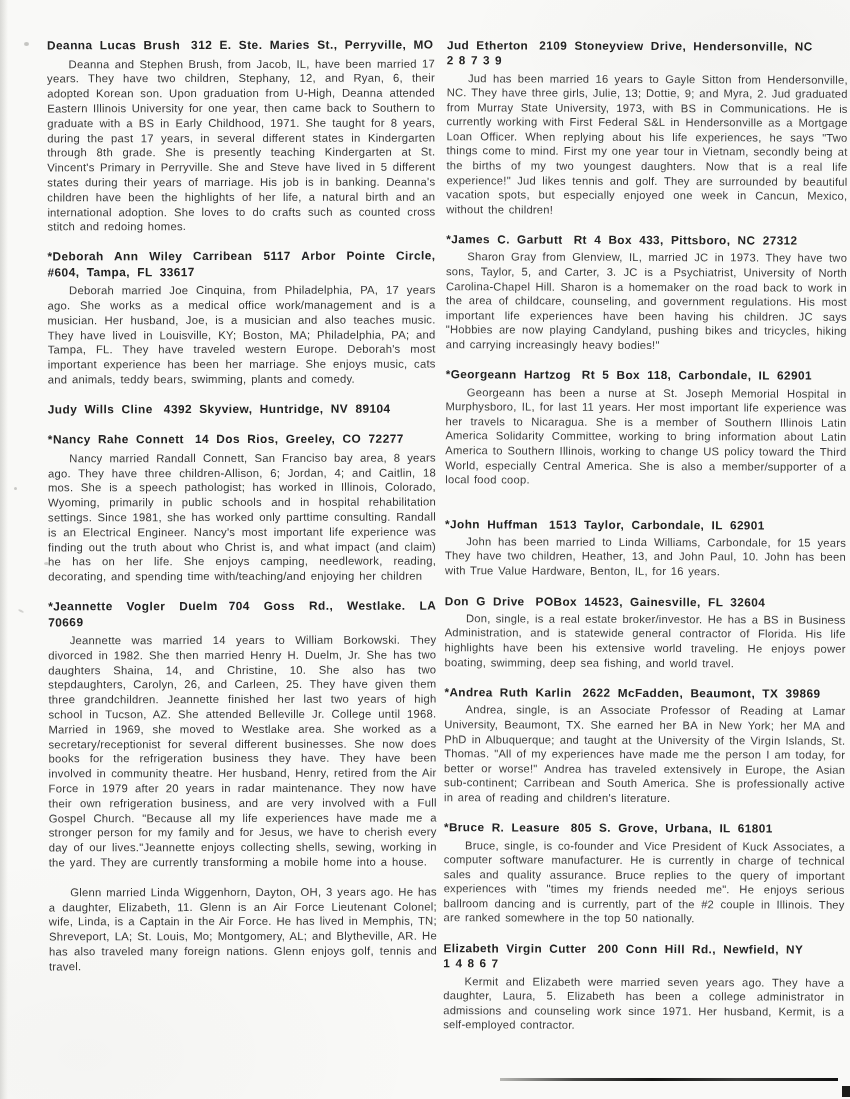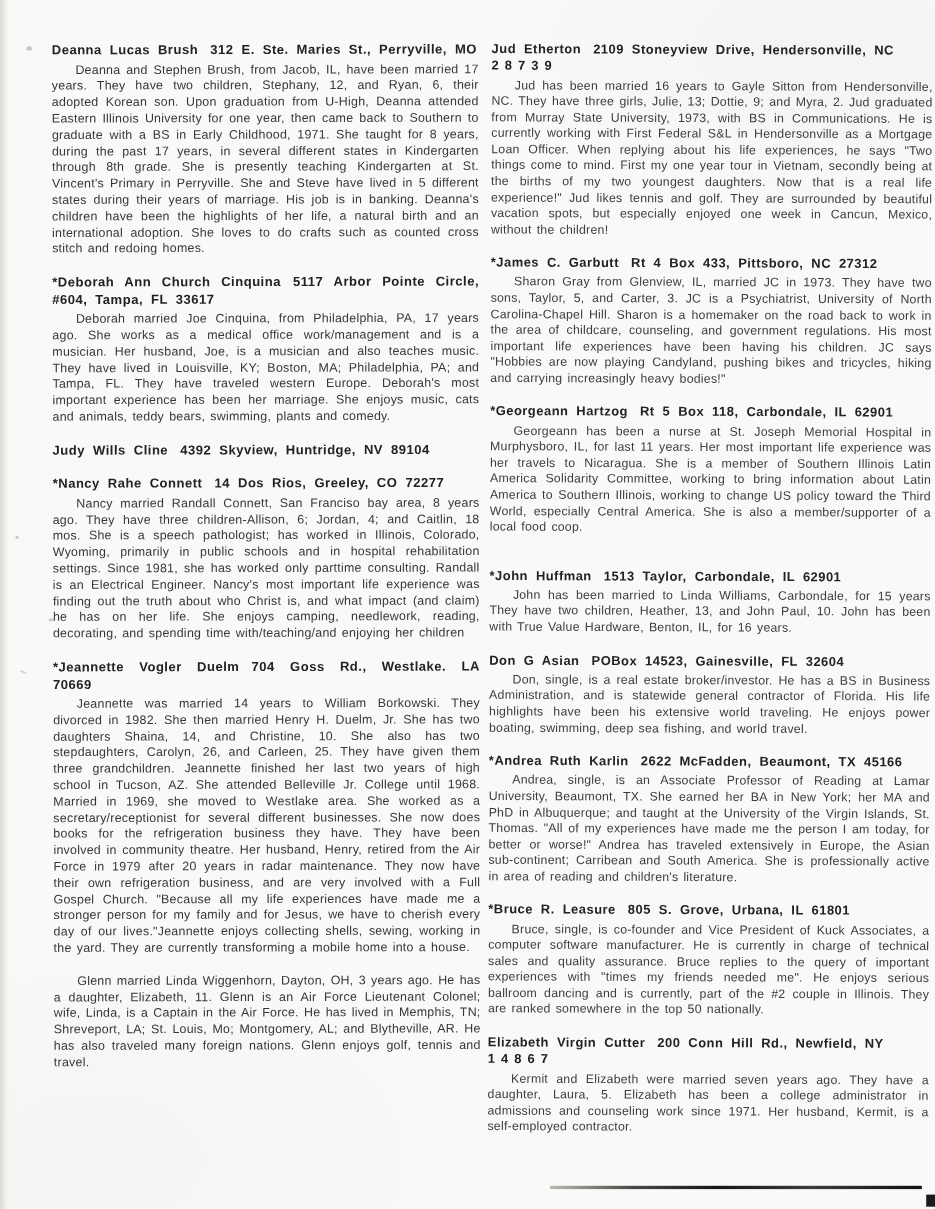--- a/index.html
+++ b/index.html
@@ -89,21 +89,21 @@
   <div class="edge-strip"></div>
 
   <div class="cols">
     <div class="col col-left">
   <section class="entry">
     <h3 class="ehead"><span class="ename">Deanna Lucas Brush</span><span class="eaddr">312 E. Ste. Maries St., Perryville, MO</span></h3>
     <p class="ebody">Deanna and Stephen Brush, from Jacob, IL, have been married 17 years. They have two children, Stephany, 12, and Ryan, 6, their adopted Korean son. Upon graduation from U-High, Deanna attended Eastern Illinois University for one year, then came back to Southern to graduate with a BS in Early Childhood, 1971. She taught for 8 years, during the past 17 years, in several different states in Kindergarten through 8th grade. She is presently teaching Kindergarten at St. Vincent's Primary in Perryville. She and Steve have lived in 5 different states during their years of marriage. His job is in banking. Deanna's children have been the highlights of her life, a natural birth and an international adoption. She loves to do crafts such as counted cross stitch and redoing homes.</p>
   </section>
 
   <section class="entry">
-    <h3 class="ehead"><span class="ename">*Deborah Ann Church Cinquina</span><span class="eaddr">5117 Arbor Pointe Circle, #604, Tampa, FL 33617</span></h3>
+    <h3 class="ehead"><span class="ename">*Deborah Ann Wiley Carribean</span><span class="eaddr">5117 Arbor Pointe Circle, #604, Tampa, FL 33617</span></h3>
     <p class="ebody">Deborah married Joe Cinquina, from Philadelphia, PA, 17 years ago. She works as a medical office work/management and is a musician. Her husband, Joe, is a musician and also teaches music. They have lived in Louisville, KY; Boston, MA; Philadelphia, PA; and Tampa, FL. They have traveled western Europe. Deborah's most important experience has been her marriage. She enjoys music, cats and animals, teddy bears, swimming, plants and comedy.</p>
   </section>
 
   <section class="entry gap-top">
     <h3 class="ehead"><span class="ename">Judy Wills Cline</span><span class="eaddr">4392 Skyview, Huntridge, NV 89104</span></h3>
 
   </section>
 
   <section class="entry">
     <h3 class="ehead"><span class="ename">*Nancy Rahe Connett</span><span class="eaddr">14 Dos Rios, Greeley, CO 72277</span></h3>
@@ -134,26 +134,26 @@
     <h3 class="ehead"><span class="ename">*Georgeann Hartzog</span><span class="eaddr">Rt 5 Box 118, Carbondale, IL 62901</span></h3>
     <p class="ebody">Georgeann has been a nurse at St. Joseph Memorial Hospital in Murphysboro, IL, for last 11 years. Her most important life experience was her travels to Nicaragua. She is a member of Southern Illinois Latin America Solidarity Committee, working to bring information about Latin America to Southern Illinois, working to change US policy toward the Third World, especially Central America. She is also a member/supporter of a local food coop.</p>
   </section>
 
   <section class="entry">
     <h3 class="ehead"><span class="ename">*John Huffman</span><span class="eaddr">1513 Taylor, Carbondale, IL 62901</span></h3>
     <p class="ebody">John has been married to Linda Williams, Carbondale, for 15 years They have two children, Heather, 13, and John Paul, 10. John has been with True Value Hardware, Benton, IL, for 16 years.</p>
   </section>
 
   <section class="entry">
-    <h3 class="ehead"><span class="ename">Don G Asian</span><span class="eaddr">POBox 14523, Gainesville, FL 32604</span></h3>
+    <h3 class="ehead"><span class="ename">Don G Drive</span><span class="eaddr">POBox 14523, Gainesville, FL 32604</span></h3>
     <p class="ebody">Don, single, is a real estate broker/investor. He has a BS in Business Administration, and is statewide general contractor of Florida. His life highlights have been his extensive world traveling. He enjoys power boating, swimming, deep sea fishing, and world travel.</p>
   </section>
 
   <section class="entry">
-    <h3 class="ehead"><span class="ename">*Andrea Ruth Karlin</span><span class="eaddr">2622 McFadden, Beaumont, TX 45166</span></h3>
+    <h3 class="ehead"><span class="ename">*Andrea Ruth Karlin</span><span class="eaddr">2622 McFadden, Beaumont, TX 39869</span></h3>
     <p class="ebody">Andrea, single, is an Associate Professor of Reading at Lamar University, Beaumont, TX. She earned her BA in New York; her MA and PhD in Albuquerque; and taught at the University of the Virgin Islands, St. Thomas. "All of my experiences have made me the person I am today, for better or worse!" Andrea has traveled extensively in Europe, the Asian sub-continent; Carribean and South America. She is professionally active in area of reading and children's literature.</p>
   </section>
 
   <section class="entry">
     <h3 class="ehead"><span class="ename">*Bruce R. Leasure</span><span class="eaddr">805 S. Grove, Urbana, IL 61801</span></h3>
     <p class="ebody">Bruce, single, is co-founder and Vice President of Kuck Associates, a computer software manufacturer. He is currently in charge of technical sales and quality assurance. Bruce replies to the query of important experiences with "times my friends needed me". He enjoys serious ballroom dancing and is currently, part of the #2 couple in Illinois. They are ranked somewhere in the top 50 nationally.</p>
   </section>
 
   <section class="entry">
     <h3 class="ehead"><span class="ename">Elizabeth Virgin Cutter</span><span class="eaddr">200 Conn Hill Rd., Newfield, NY</span><span class="zipline">14867</span></h3>

